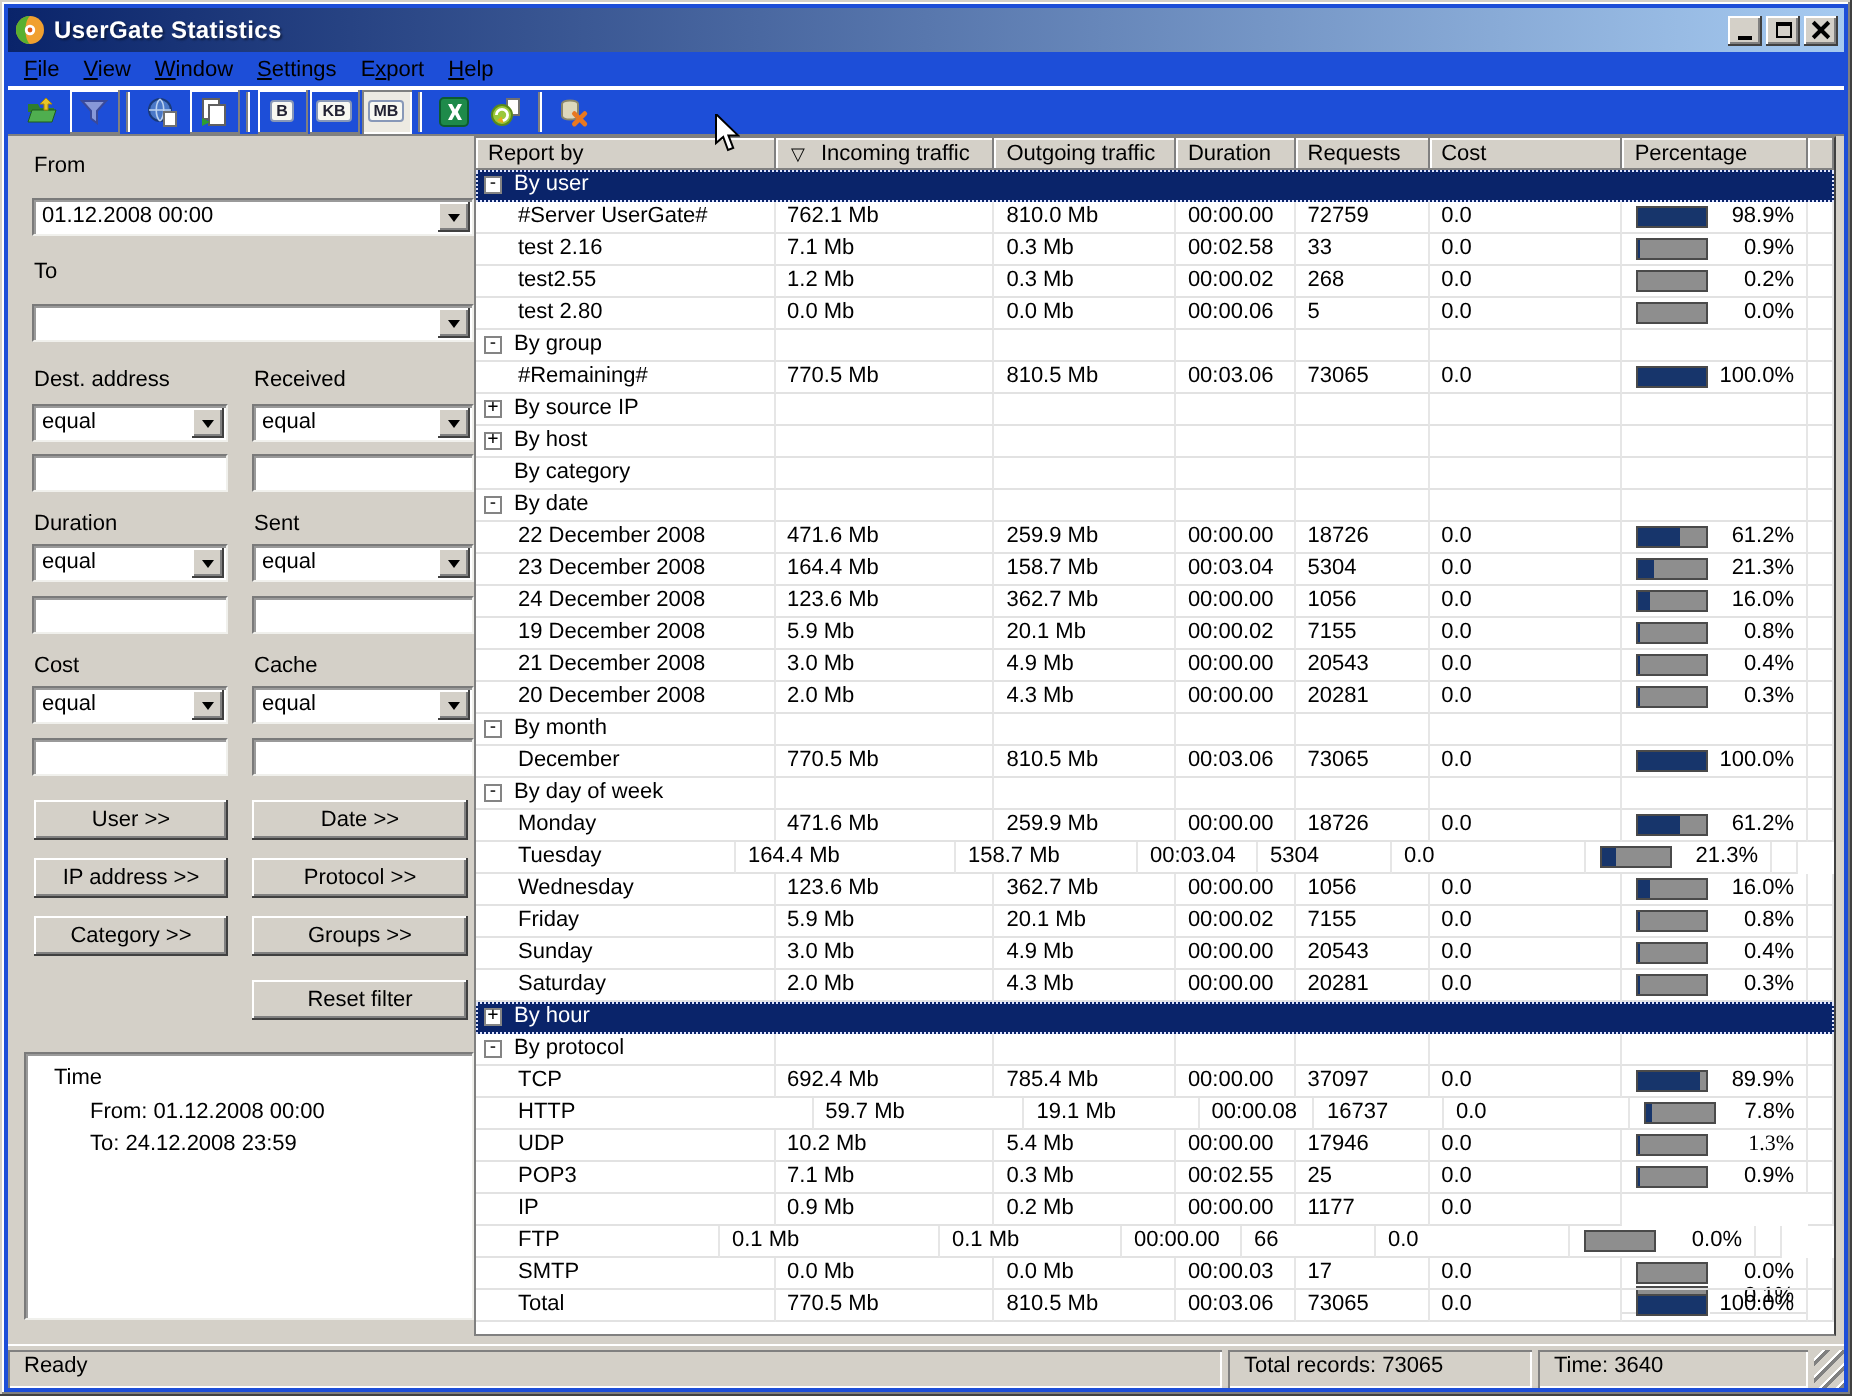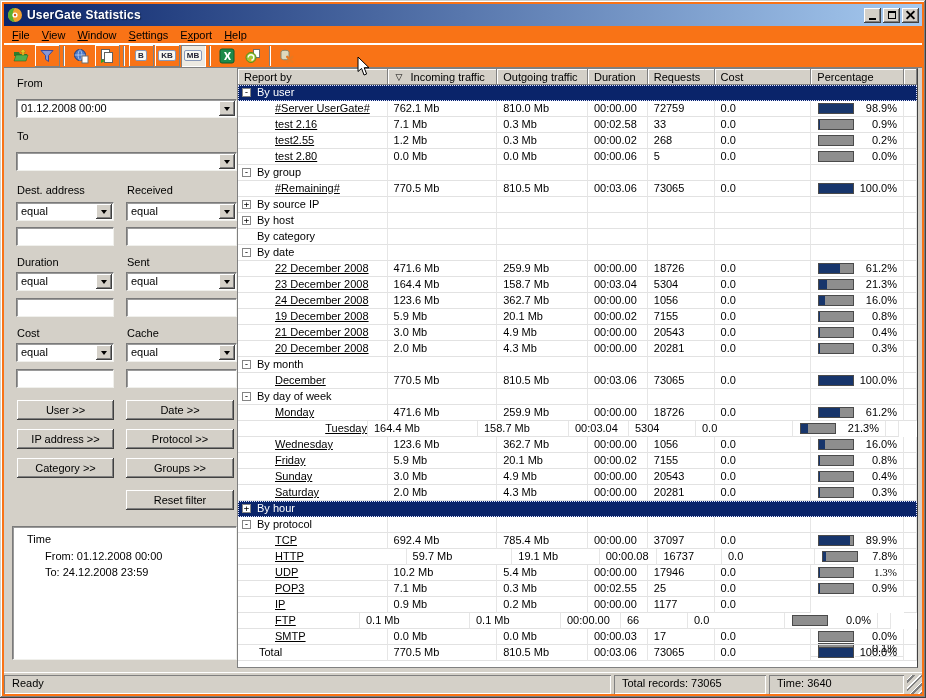--- a/index.html
+++ b/index.html
@@ -1,17 +1,17 @@
 <!DOCTYPE html>
 <html style="--sel-color: #0a246a; --bar-fill: #17356b; --bar-track: #8e8e8e; --tb-left: #0a246a; --tb-right: #a6caf0;"><head>
 <meta charset="utf-8">
 <style>
   html,body{margin:0;padding:0;background:#3a6ea5;font-family:"Liberation Sans",sans-serif;}
   *{box-sizing:border-box;}
-  .window{position:relative;width:926px;height:698px;background:#f97316;overflow:hidden;
+  .window{position:relative;width:926px;height:698px;background:#1d4ed8;overflow:hidden;
     box-shadow: inset -1px -1px 0 #404040, inset 1px 1px 0 #d4d0c8, inset -2px -2px 0 #808080, inset 2px 2px 0 #fff;
     padding:4px;}
   
   .titlebar{position:absolute;left:4px;top:4px;right:4px;height:22px;
     background:linear-gradient(90deg,var(--tb-left,#0a246a),var(--tb-right,#a6caf0));
     display:flex;align-items:center;padding:0 3px;}
   .title-icon{width:16px;height:16px;margin-right:4px;flex:0 0 auto;}
   .title-text{color:#fff;font-size:12px;font-weight:bold;flex:1;letter-spacing:.2px;
     text-shadow:1px 1px 1px rgba(0,0,0,.4);white-space:nowrap;overflow:hidden;}
   .win-controls{display:flex;gap:2px;}
@@ -70,21 +70,21 @@
   .sortglyph{font-size:9px;margin-right:8px;margin-left:2px;}
   .tbody{position:relative;background:#fff;}
   .trow{display:flex;height:16px;background:#fff;}
   .cell{height:16px;font-size:11px;line-height:15px;white-space:nowrap;overflow:hidden;
     border-right:1px solid #e6e6e6;border-bottom:1px solid #e2e2e2;padding-left:6px;color:#000;}
   .c-label{position:relative;padding-left:0;}
   .toggle{position:absolute;left:4px;top:3px;width:9px;height:9px;background:#fff;border:1px solid #848484;
     font-size:9px;line-height:7px;text-align:center;color:#000;font-family:"DejaVu Sans Mono",monospace;}
   .rlabel{display:inline-block;}
   .rlabel.group{margin-left:19px;}
-  .rlabel.child{margin-left:37px;text-decoration:underline;}
+  .rlabel.child{margin-left:21px;}
   .rlabel.total{margin-left:21px;}
   .c-pct{position:relative;padding-left:0;}
   .bar-track{position:absolute;left:7px;top:2px;width:36px;height:11px;background:var(--bar-track,#8e8e8e);
     border:1px solid #4a4a4a;box-shadow:1px 1px 0 #fff;}
   .bar-fill{height:100%;background:var(--bar-fill,#17356b);}
   .pct-label{position:absolute;right:6px;top:0;}
   .trow.selected{background:var(--sel-color,#0a246a);outline:1px dotted #dfe4ff;outline-offset:-1px;}
   .trow.selected .cell{border-color:transparent;color:#fff;}
   .trow.selected .toggle{color:#000;}
   
@@ -578,21 +578,21 @@
             <div class="cell" style="width: 97px;">0.0</div>
             <div class="cell c-pct" style="width: 93px;">
               <div class="bar-track">
                 <div class="bar-fill" style="width: 61.2%;"></div>
               </div>
               <span class="pct-label">61.2%</span>
             </div>
             <div class="cell c-sliver" style="width: 13px;"></div>
           </div>
           <div class="trow">
-            <div class="cell c-label" style="width: 130px; text-align: right;"><span class="rlabel child">Tuesday</span></div>
+            <div class="cell c-label" style="width: 130px;"><span class="rlabel child">Tuesday</span></div>
             <div class="cell" style="width: 110px;">164.4 Mb</div>
             <div class="cell" style="width: 91px;">158.7 Mb</div>
             <div class="cell" style="width: 60px;">00:03.04</div>
             <div class="cell" style="width: 67px;">5304</div>
             <div class="cell" style="width: 97px;">0.0</div>
             <div class="cell c-pct" style="width: 93px;">
               <div class="bar-track">
                 <div class="bar-fill" style="width: 21.3%;"></div>
               </div>
               <span class="pct-label">21.3%</span>

